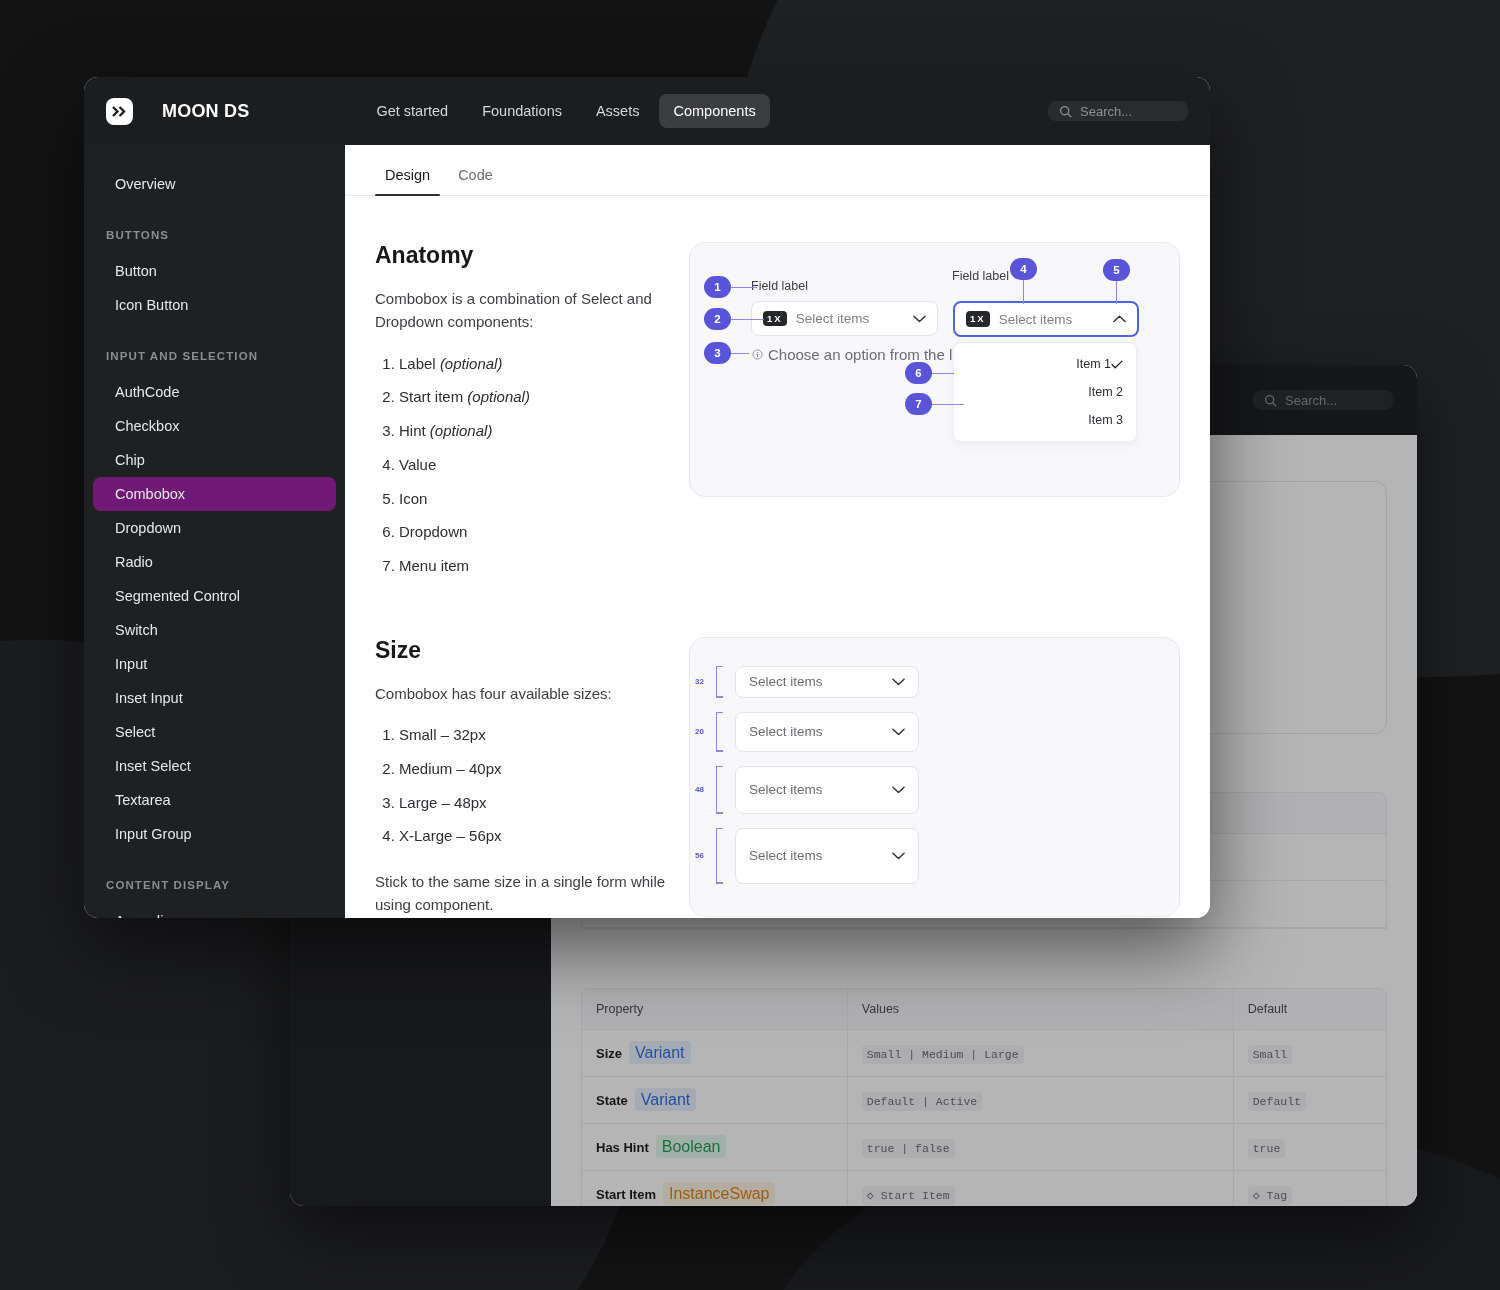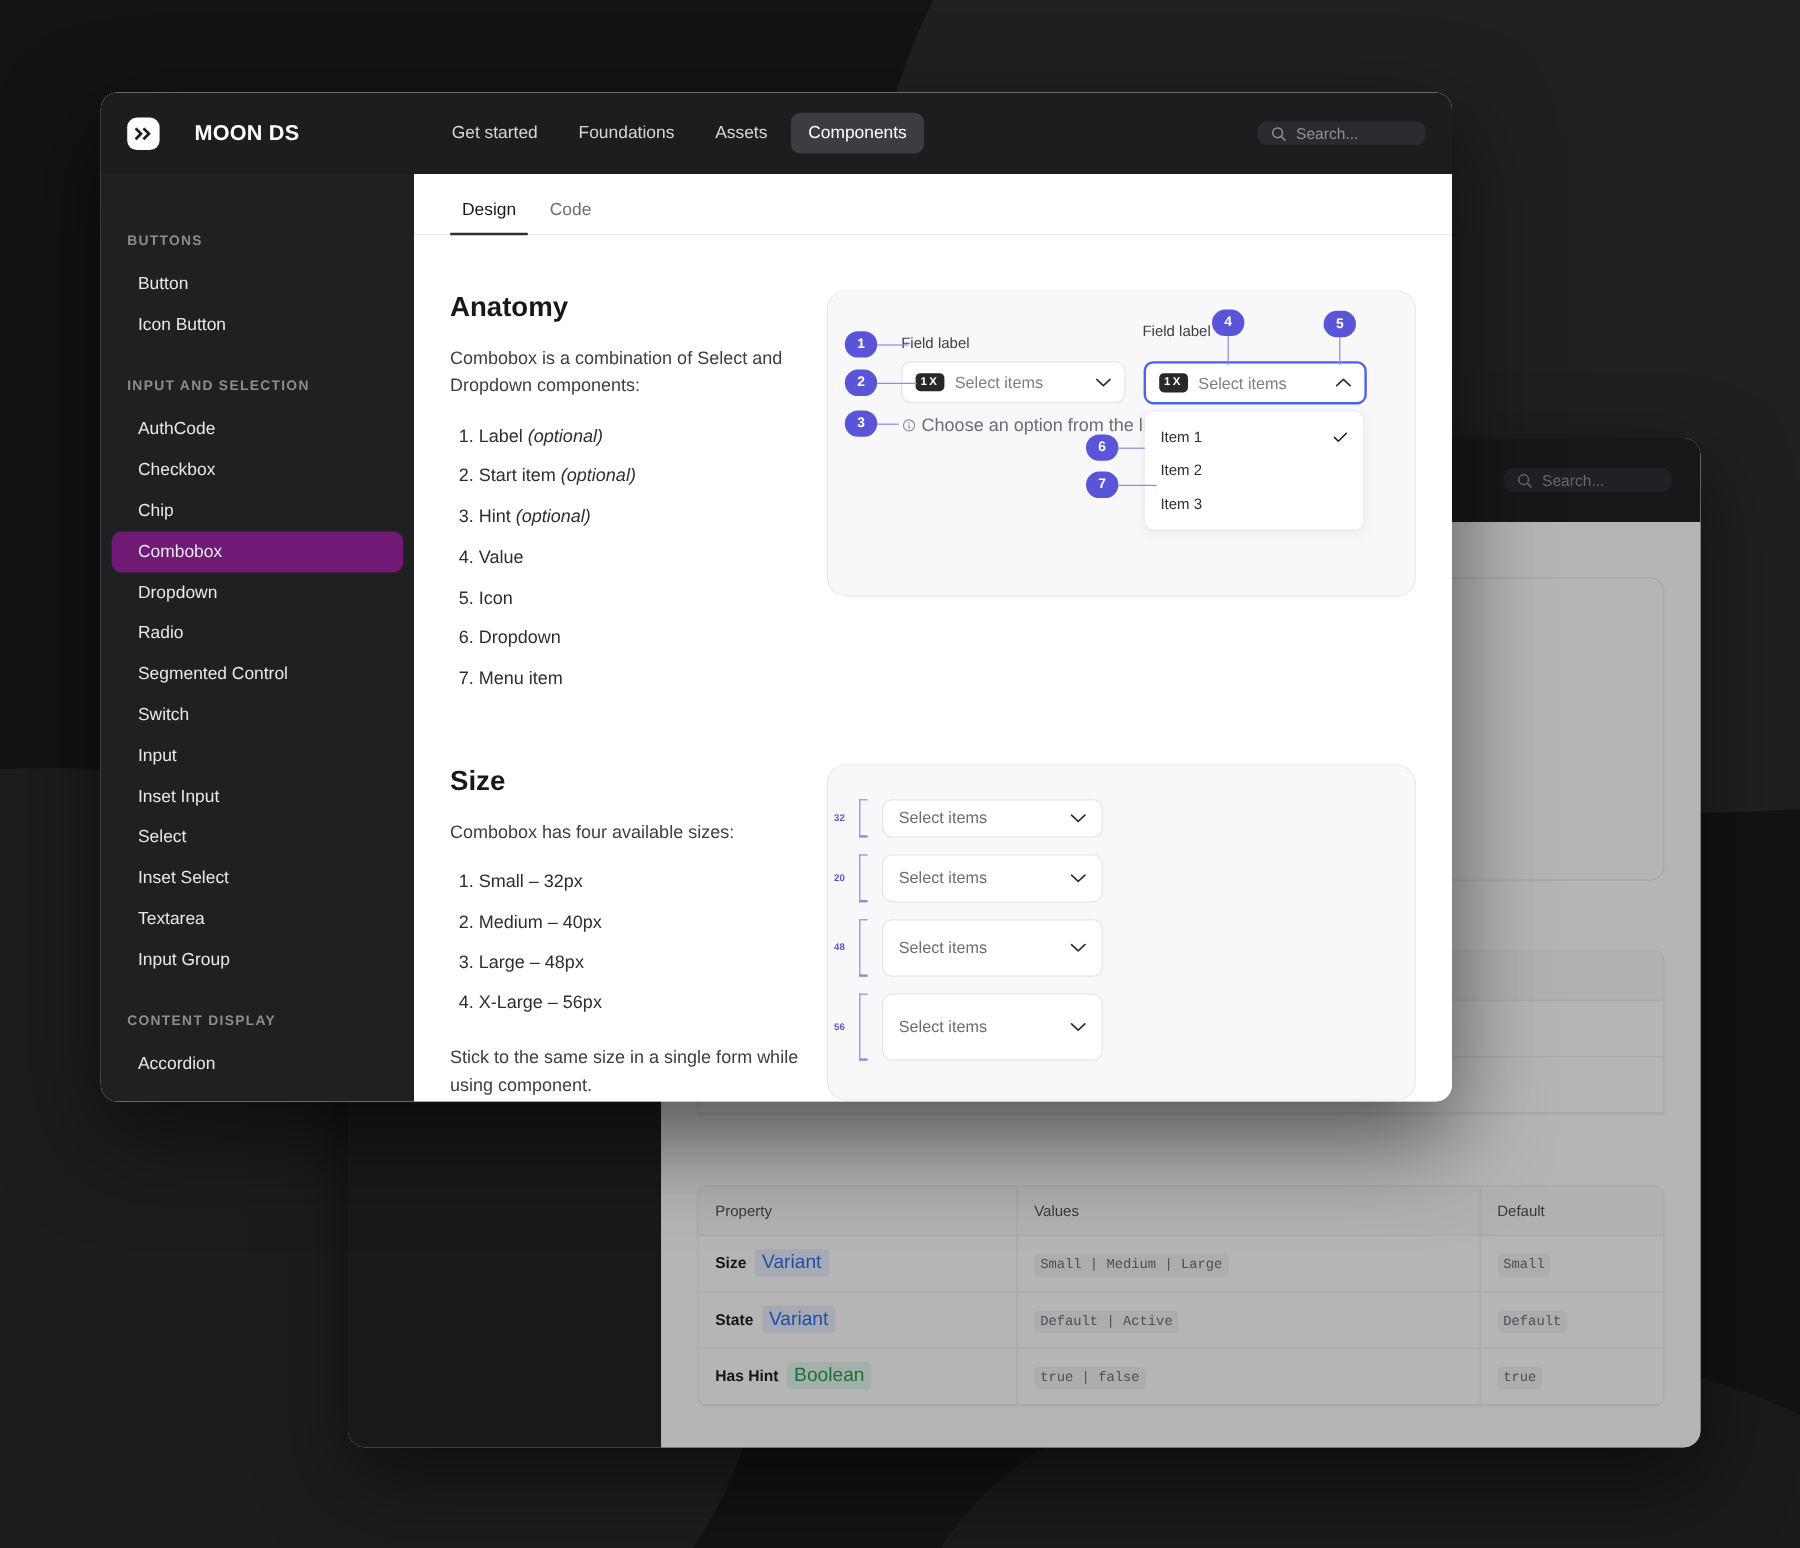--- a/index.html
+++ b/index.html
@@ -162,21 +162,21 @@
   .combo-ph { font-size: 13.5px; color: #7d7f84; flex: 1; }
   .hint { position: absolute; font-size: 15px; color: #6b6d72; display: flex; align-items: center; gap: 5px; }
   .menu {
     position: absolute;
     background: #fff; border: 1px solid #ececef;
     border-radius: 8px;
     box-shadow: 0 3px 10px rgba(0,0,0,.05);
     padding: 7px 0;
   }
   .menu-item {
-    display: flex; align-items: center; justify-content: space-between;
+    display: flex; align-items: center; justify-content: flex-end;
     font-size: 12.5px; color: #2c2e32;
     padding: 7px 13px;
   }
 
   
   .sizes { padding: 28px 0; display: flex; flex-direction: column; align-items: flex-start; gap: 14px; }
   .size-row { display: flex; align-items: center; gap: 12px; }
   .size-num { font-size: 8px; color: #5a55d8; font-weight: 700; width: 14px; text-align: right; }
   .size-bracket { width: 7px; border-left: 1.4px solid #8d88ea; position: relative; }
   .size-bracket::before, .size-bracket::after {
@@ -287,20 +287,25 @@
                 <tr>
                   <td><span class="prop-name">State</span><span class="badge variant">Variant</span></td>
                   <td><span class="code">Default | Active</span></td>
                   <td><span class="code">Default</span></td>
                 </tr>
                 <tr>
                   <td><span class="prop-name">Has Hint</span><span class="badge boolean">Boolean</span></td>
                   <td><span class="code">true | false</span></td>
                   <td><span class="code">true</span></td>
                 </tr>
+                <tr>
+                  <td><span class="prop-name">Start Item</span><span class="badge instanceswap">InstanceSwap</span></td>
+                  <td><span class="code">◇ Start Item</span></td>
+                  <td><span class="code">◇ Tag</span></td>
+                </tr>
               </tbody>
           </table>
         </div>
       </div>
     </div>
 
     <div class="dim-overlay"></div>
   </div>
 
   <div class="window" style="left:84px; top:77px; width:1126px; height:841px; box-shadow:0 30px 80px rgba(0,0,0,.55);">
@@ -328,20 +333,21 @@
           <circle cx="7" cy="7" r="5" fill="none" stroke="#8e9094" stroke-width="1.6"></circle>
           <line x1="10.8" y1="10.8" x2="14.5" y2="14.5" stroke="#8e9094" stroke-width="1.6" stroke-linecap="round"></line>
         </svg>
         <span>Search...</span>
       </div>
     </div>
 
     <div class="body-row">
 
       <div class="sidebar">
+        <div class="side-item">Overview</div>
         <div id="sidebar-groups">
             <div class="side-group">BUTTONS</div>
             <div class="side-item">Button</div>
             <div class="side-item">Icon Button</div>
             <div class="side-group">INPUT AND SELECTION</div>
             <div class="side-item">AuthCode</div>
             <div class="side-item">Checkbox</div>
             <div class="side-item">Chip</div>
             <div class="side-item active">Combobox</div>
             <div class="side-item">Dropdown</div>

